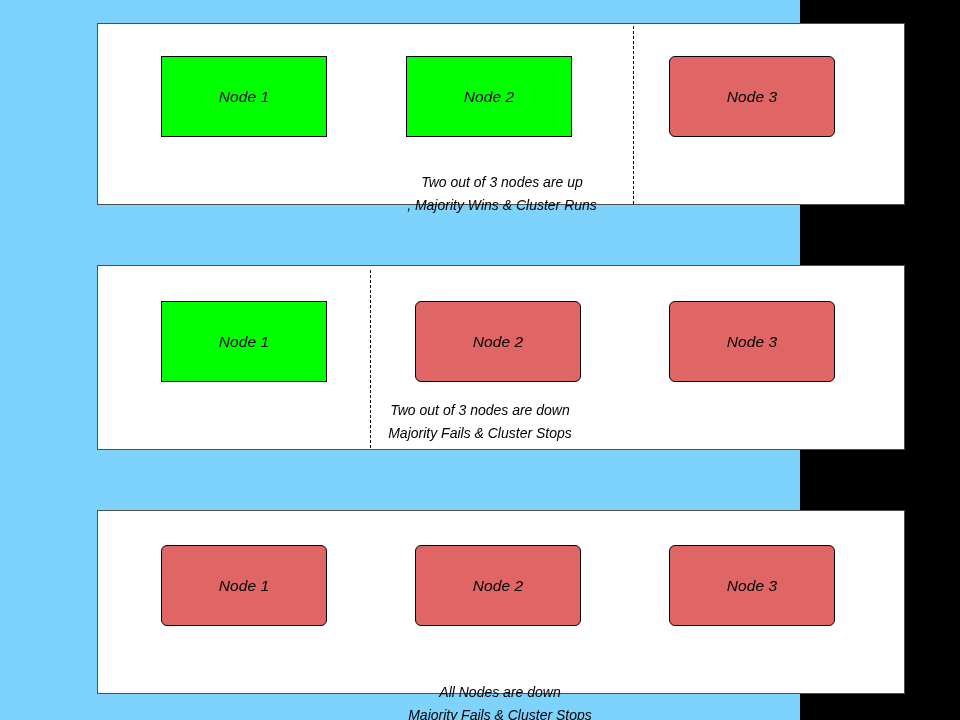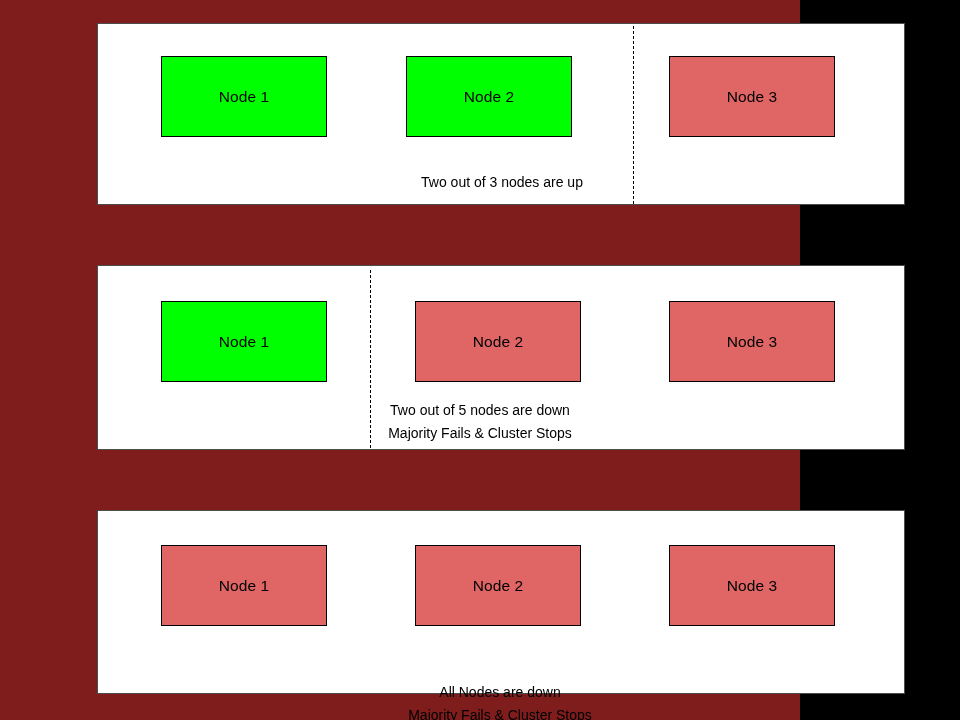--- a/index.html
+++ b/index.html
@@ -10,21 +10,22 @@
   body {
     width: 960px;
     height: 720px;
     overflow: hidden;
     font-family: "Liberation Sans", sans-serif;
   }
   #stage {
     position: relative;
     width: 800px;
     height: 720px;
-    background: #7f1d1d;
+    background: #7dd3fc;
+    font-style: italic;
   }
   .panel {
     position: absolute;
     background: #ffffff;
     border: 1px solid #4d4d4d;
     box-sizing: border-box;
   }
   #panel-1 { left: 97px;  top: 23px;  width: 808px; height: 182px; }
   #panel-2 { left: 97px;  top: 265px; width: 808px; height: 185px; }
   #panel-3 { left: 97px;  top: 510px; width: 808px; height: 184px; }
@@ -40,21 +41,21 @@
     height: 81px;
   }
   .node-label {
     font-family: "Liberation Sans", sans-serif;
     font-size: 15.5px;
     color: #000000;
     line-height: 1;
     letter-spacing: 0.1px;
   }
   .node-up   { background: #00ff00; }
-  .node-down { background: #e06666; }
+  .node-down { background: #e06666; border-radius: 6px; }
 
   .divider {
     position: absolute;
     width: 0px;
     border-left: 1.4px dashed #000000;
   }
 
   .caption {
     position: absolute;
     font-family: "Liberation Sans", sans-serif;
@@ -82,41 +83,42 @@
     </div>
 
     <div class="node-box node-down" style="left:571px; top:32px;">
       <span class="node-label">Node 3</span>
     </div>
 
     <div class="divider" style="left:535px; top:2px; height:178px;"></div>
 
     <div class="caption" style="left:204px; top:147px; width:400px;">
       <span class="cap-line">Two out of 3 nodes are up</span>
+      <span class="cap-line">, Majority Wins &amp; Cluster Runs</span>
     </div>
   </div>
 
   <div class="panel" id="panel-2">
 
     <div class="node-box node-up" style="left:63px; top:35px;">
       <span class="node-label">Node 1</span>
     </div>
 
     <div class="node-box node-down" style="left:317px; top:35px;">
       <span class="node-label">Node 2</span>
     </div>
 
     <div class="node-box node-down" style="left:571px; top:35px;">
       <span class="node-label">Node 3</span>
     </div>
 
     <div class="divider" style="left:272px; top:4px; height:178px;"></div>
 
     <div class="caption" style="left:82px; top:133px; width:600px; text-align:center;">
-      <span class="cap-line">Two out of 5 nodes are down</span>
+      <span class="cap-line">Two out of 3 nodes are down</span>
       <span class="cap-line">Majority Fails &amp; Cluster Stops</span>
     </div>
   </div>
 
   <div class="panel" id="panel-3">
 
     <div class="node-box node-down" style="left:63px; top:34px;">
       <span class="node-label">Node 1</span>
     </div>
 

